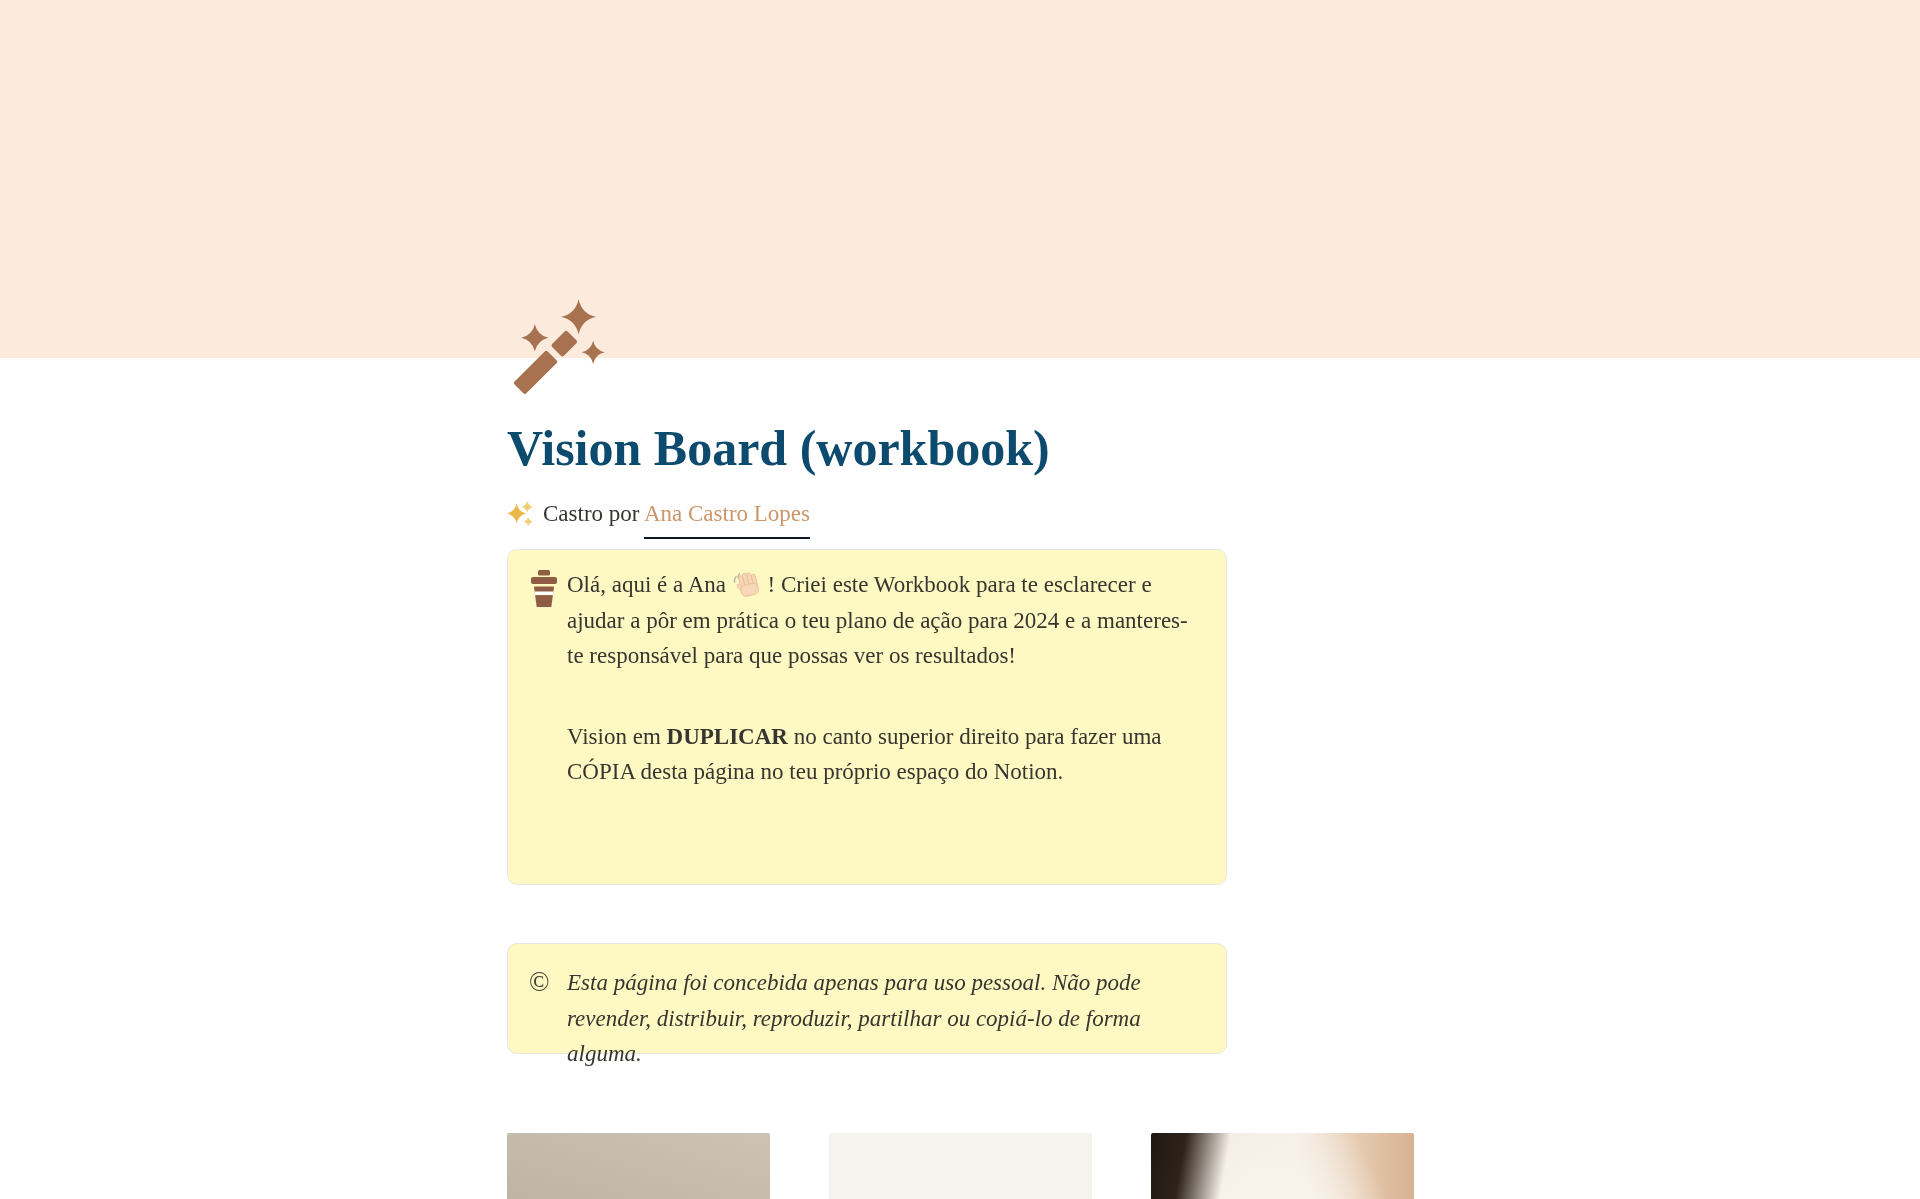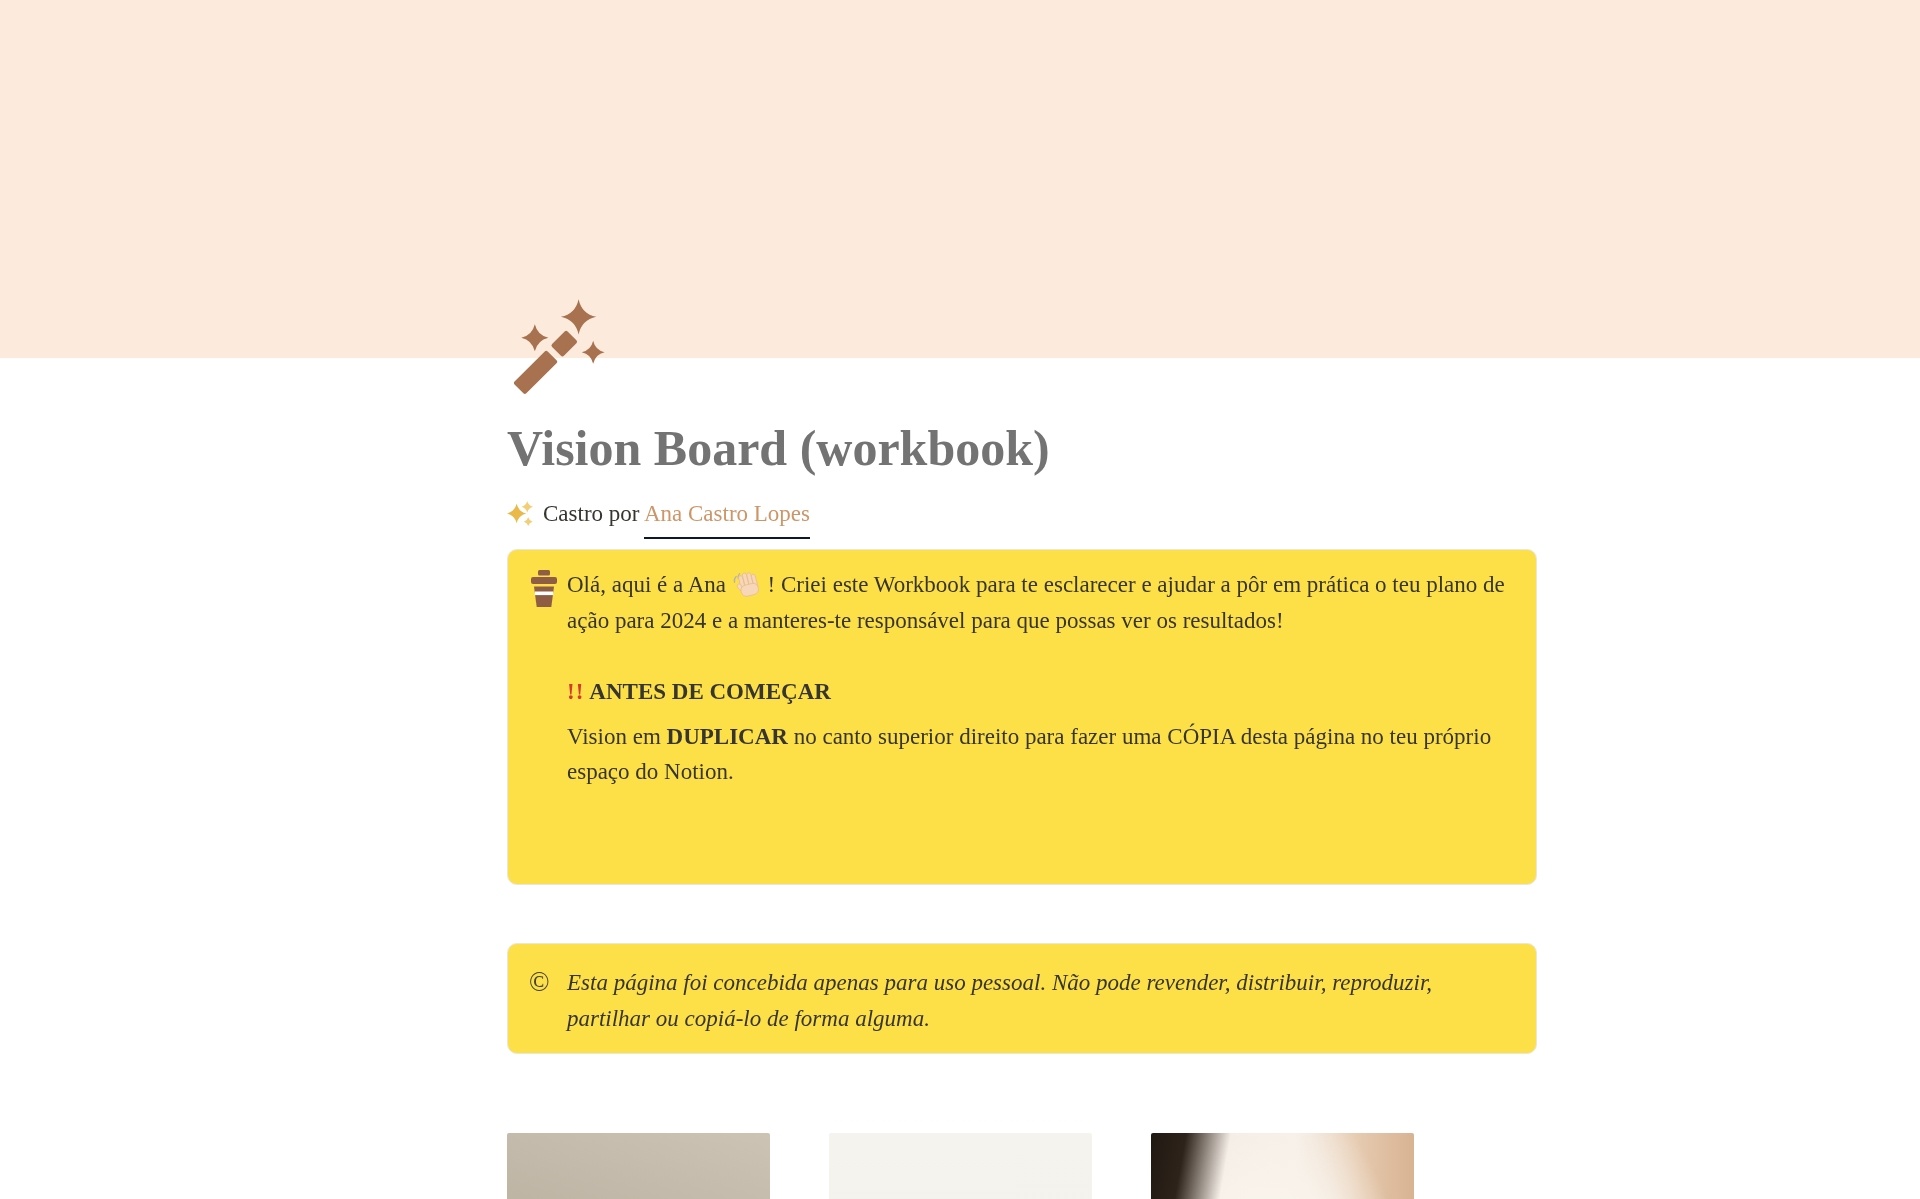--- a/index.html
+++ b/index.html
@@ -7,29 +7,29 @@
     width:1920px;height:1199px;overflow:hidden;background:#ffffff;
     font-family:"Liberation Serif", serif;color:#373530;position:relative;
   }
   
   .cover{position:absolute;left:0;top:0;width:1920px;height:358px;background:#fcebdc;}
   
   .page-icon{position:absolute;left:514px;top:296px;width:100px;height:100px;cursor:pointer;}
   
   .page-title{
     position:absolute;left:507px;top:417px;margin:0;width:910px;
-    font-size:50px;line-height:62px;font-weight:700;color:#737373;cursor:text;
+    font-size:50px;line-height:62px;font-weight:700;color:#0c4a6e;cursor:text;
   }
   
   .byline{position:absolute;left:507px;top:500px;display:flex;align-items:center;font-size:23px;}
   .byline .spark{width:27px;height:27px;margin-right:9px;flex:none;}
   .byline a{color:#cd9668;text-decoration:none;border-bottom:2px solid #0f172a;padding-bottom:11px;cursor:pointer;}
   
   .callout{
-    position:absolute;left:507px;width:1030px;box-sizing:border-box;background:#fde047;
+    position:absolute;left:507px;width:720px;box-sizing:border-box;background:#fef9c3;
     border:1px solid #e7e6e3;border-radius:10px;display:flex;align-items:flex-start;
   }
   .callout .icon-col{width:59px;flex:none;box-sizing:border-box;padding-left:21px;}
   .callout .text-col{flex:1;padding-right:30px;font-size:23px;line-height:35.5px;color:#373530;}
   .callout.intro{top:549px;height:336px;padding-top:17px;}
   .callout.intro .icon-col svg{margin-top:3px;cursor:pointer;}
   .callout.intro p{margin:0;}
   .empty-line{height:36px;}
   .warn-heading{font-weight:700;}
   .warn-heading .bangs{color:#d33b2a;font-weight:700;letter-spacing:1px;margin-right:5px;}
@@ -101,21 +101,20 @@
           <g transform="rotate(-14 20 22)" fill="#f7d7b8" stroke="#e3b98f" stroke-width="0.8">
             <rect x="11" y="6" width="4.8" height="19" rx="2.4"></rect>
             <rect x="16.2" y="4" width="4.8" height="21" rx="2.4"></rect>
             <rect x="21.4" y="5" width="4.8" height="20" rx="2.4"></rect>
             <rect x="26.4" y="8" width="4.6" height="17" rx="2.3"></rect>
             <path d="M10.5 24 Q5.5 19 7.5 15.8 Q9.5 13.5 12.5 18 Z"></path>
             <rect x="10" y="18.5" width="21" height="13.5" rx="6"></rect>
           </g>
         </svg><span> ! Criei este Workbook para te esclarecer e ajudar a pôr em prática o teu plano de ação para 2024 e a manteres-te responsável para que possas ver os resultados!</span></p>
     <div class="empty-line"></div>
-    <p class="warn-heading"><span class="bangs">!!</span><span>ANTES DE COMEÇAR</span></p>
     <p class="instruction"><span>Vision em </span><b>DUPLICAR</b><span> no canto superior direito para fazer uma CÓPIA desta página no teu próprio espaço do Notion.</span></p>
   </div>
 </div>
 
 <div class="callout copyright">
   <div class="icon-col">
     <span class="copyright-glyph">©</span>
   </div>
   <div class="text-col">
     <p style="margin:0">Esta página foi concebida apenas para uso pessoal. Não pode revender, distribuir, reproduzir, partilhar ou copiá-lo de forma alguma.</p>

